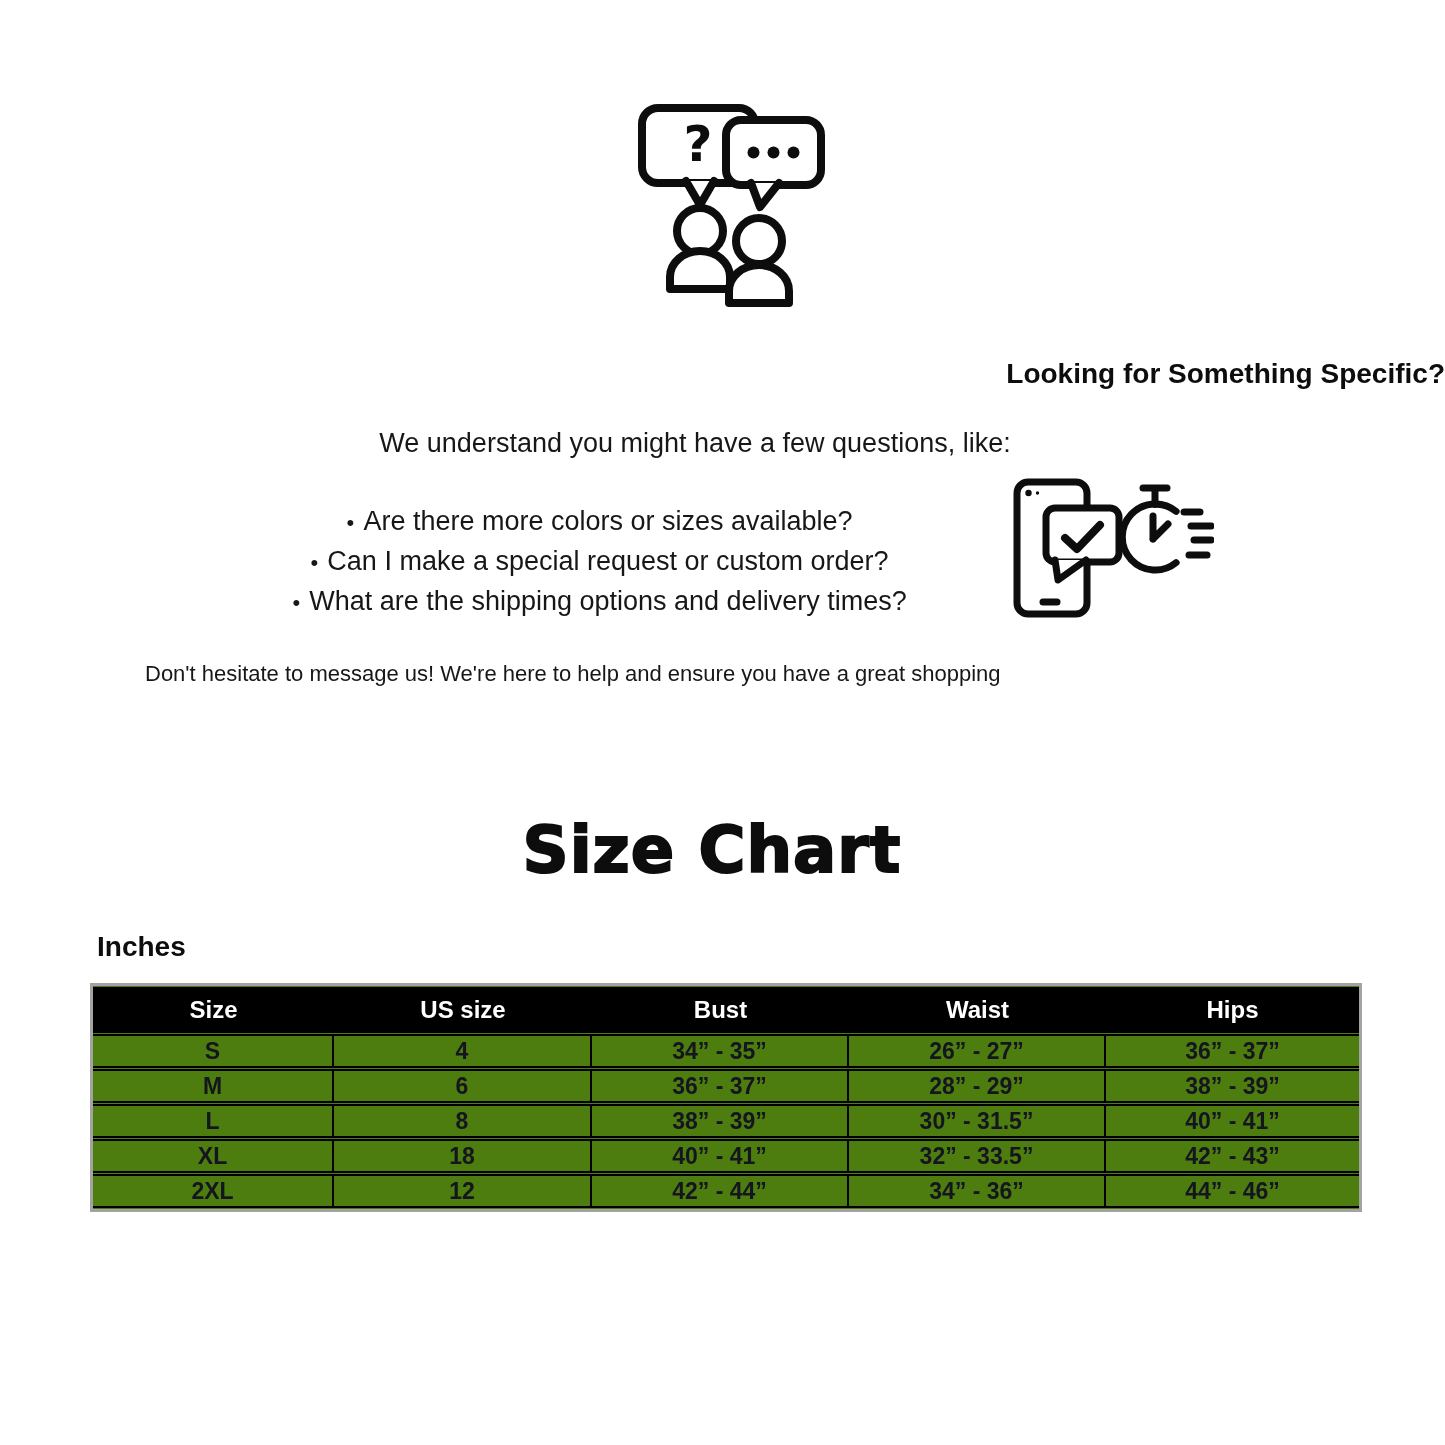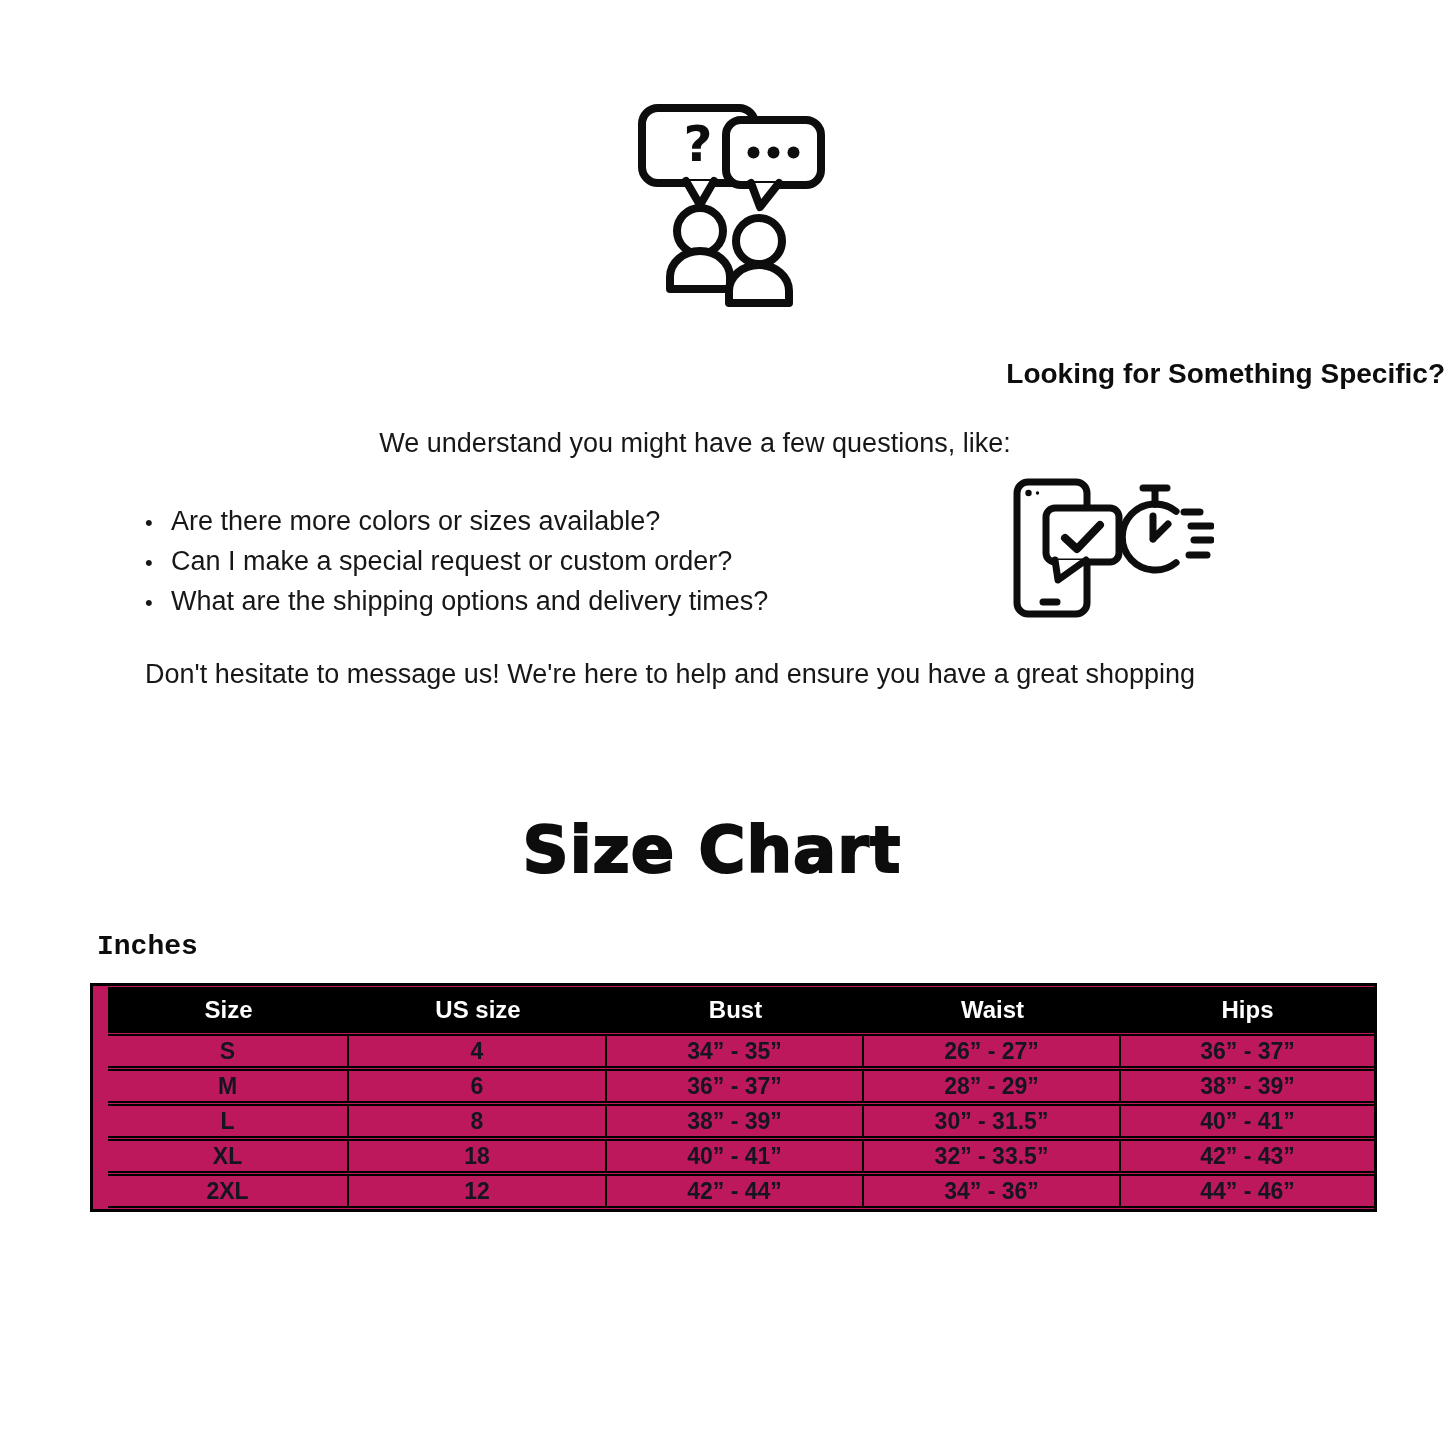--- a/index.html
+++ b/index.html
@@ -9,34 +9,34 @@
   }
   .abs{position:absolute;}
   .icon-chat{left:637px;top:103px;width:190px;height:206px;}
   .icon-quick{left:1012px;top:477px;width:202px;height:144px;}
   .main-heading{
     left:95px;top:352px;width:1350px;text-align:right;
     font-size:28px;font-weight:bold;line-height:44px;color:#0d0d0d;
   }
   .lead{left:145px;top:424px;width:1100px;font-size:27px;line-height:38px;color:#171717;text-align:center;}
   .bullets{left:145px;top:502px;width:900px;font-size:27px;line-height:38px;color:#171717;}
-  .bullet-line{white-space:nowrap;}
+  .bullet-line{white-space:nowrap;text-align:center;}
   .bullet-dot{display:inline-block;width:26px;font-size:22px;}
-  .closing{left:145px;top:655px;width:1200px;font-size:27px;line-height:38.5px;color:#171717;}
+  .closing{left:145px;top:655px;width:1200px;font-size:22px;line-height:38.5px;color:#171717;}
   .size-chart-title{
     left:37px;top:818px;width:1350px;text-align:center;
     font-family:"DejaVu Sans","Liberation Sans",sans-serif;
     font-size:64px;font-weight:bold;line-height:64px;color:#0d0d0d;
     -webkit-text-stroke:2px #0d0d0d;letter-spacing:1px;
   }
-  .inches-label{left:97px;top:928px;font-size:28px;font-weight:bold;line-height:38px;color:#0d0d0d;font-family:Liberation Mono, monospace;}
+  .inches-label{left:97px;top:928px;font-size:28px;font-weight:bold;line-height:38px;color:#0d0d0d;}
   table.size-table{
     position:absolute;left:90px;top:983px;width:1266px;
     border-collapse:separate;border-spacing:0 1px;
-    border:3px solid #000000;table-layout:fixed;background:#be185d;padding-left:15px;
+    border:3px solid #a3a3a3;table-layout:fixed;background:#4d7c0f;
   }
   table.size-table th{
     background:#000;color:#fff;font-size:24px;font-weight:bold;
     height:46px;padding:0;text-align:center;vertical-align:middle;
   }
   table.size-table td{
     font-size:23px;font-weight:bold;color:#15151f;height:30px;padding:0;
     text-align:center;vertical-align:middle;
     border-top:2px solid #000;border-bottom:2px solid #000;border-right:2px solid #000;
   }

